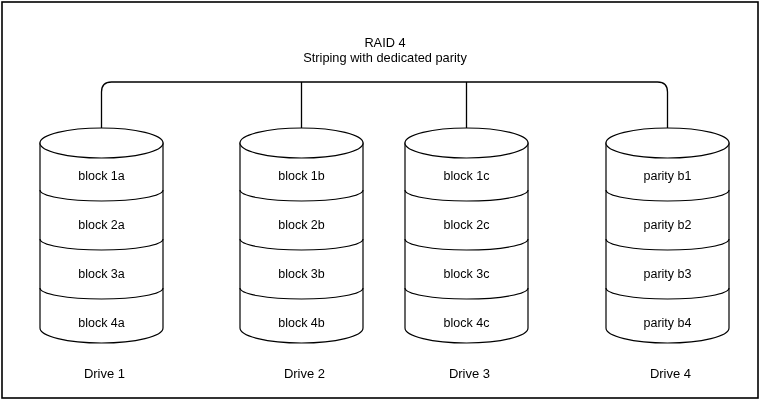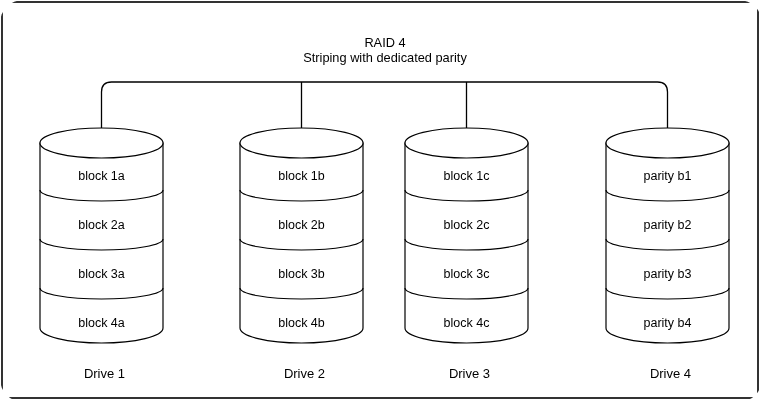--- a/index.html
+++ b/index.html
@@ -7,21 +7,20 @@
     padding: 0;
     background: #ffffff;
   }
   .canvas {
     position: relative;
     width: 762px;
     height: 402px;
     background: #ffffff;
     font-family: "Liberation Sans", sans-serif;
     overflow: hidden;
-    border-radius: 23px;
   }
   svg {
     display: block;
   }
   svg text {
     font-family: "Liberation Sans", sans-serif;
     fill: #000000;
   }
   .title-line {
     font-size: 12.8px;

